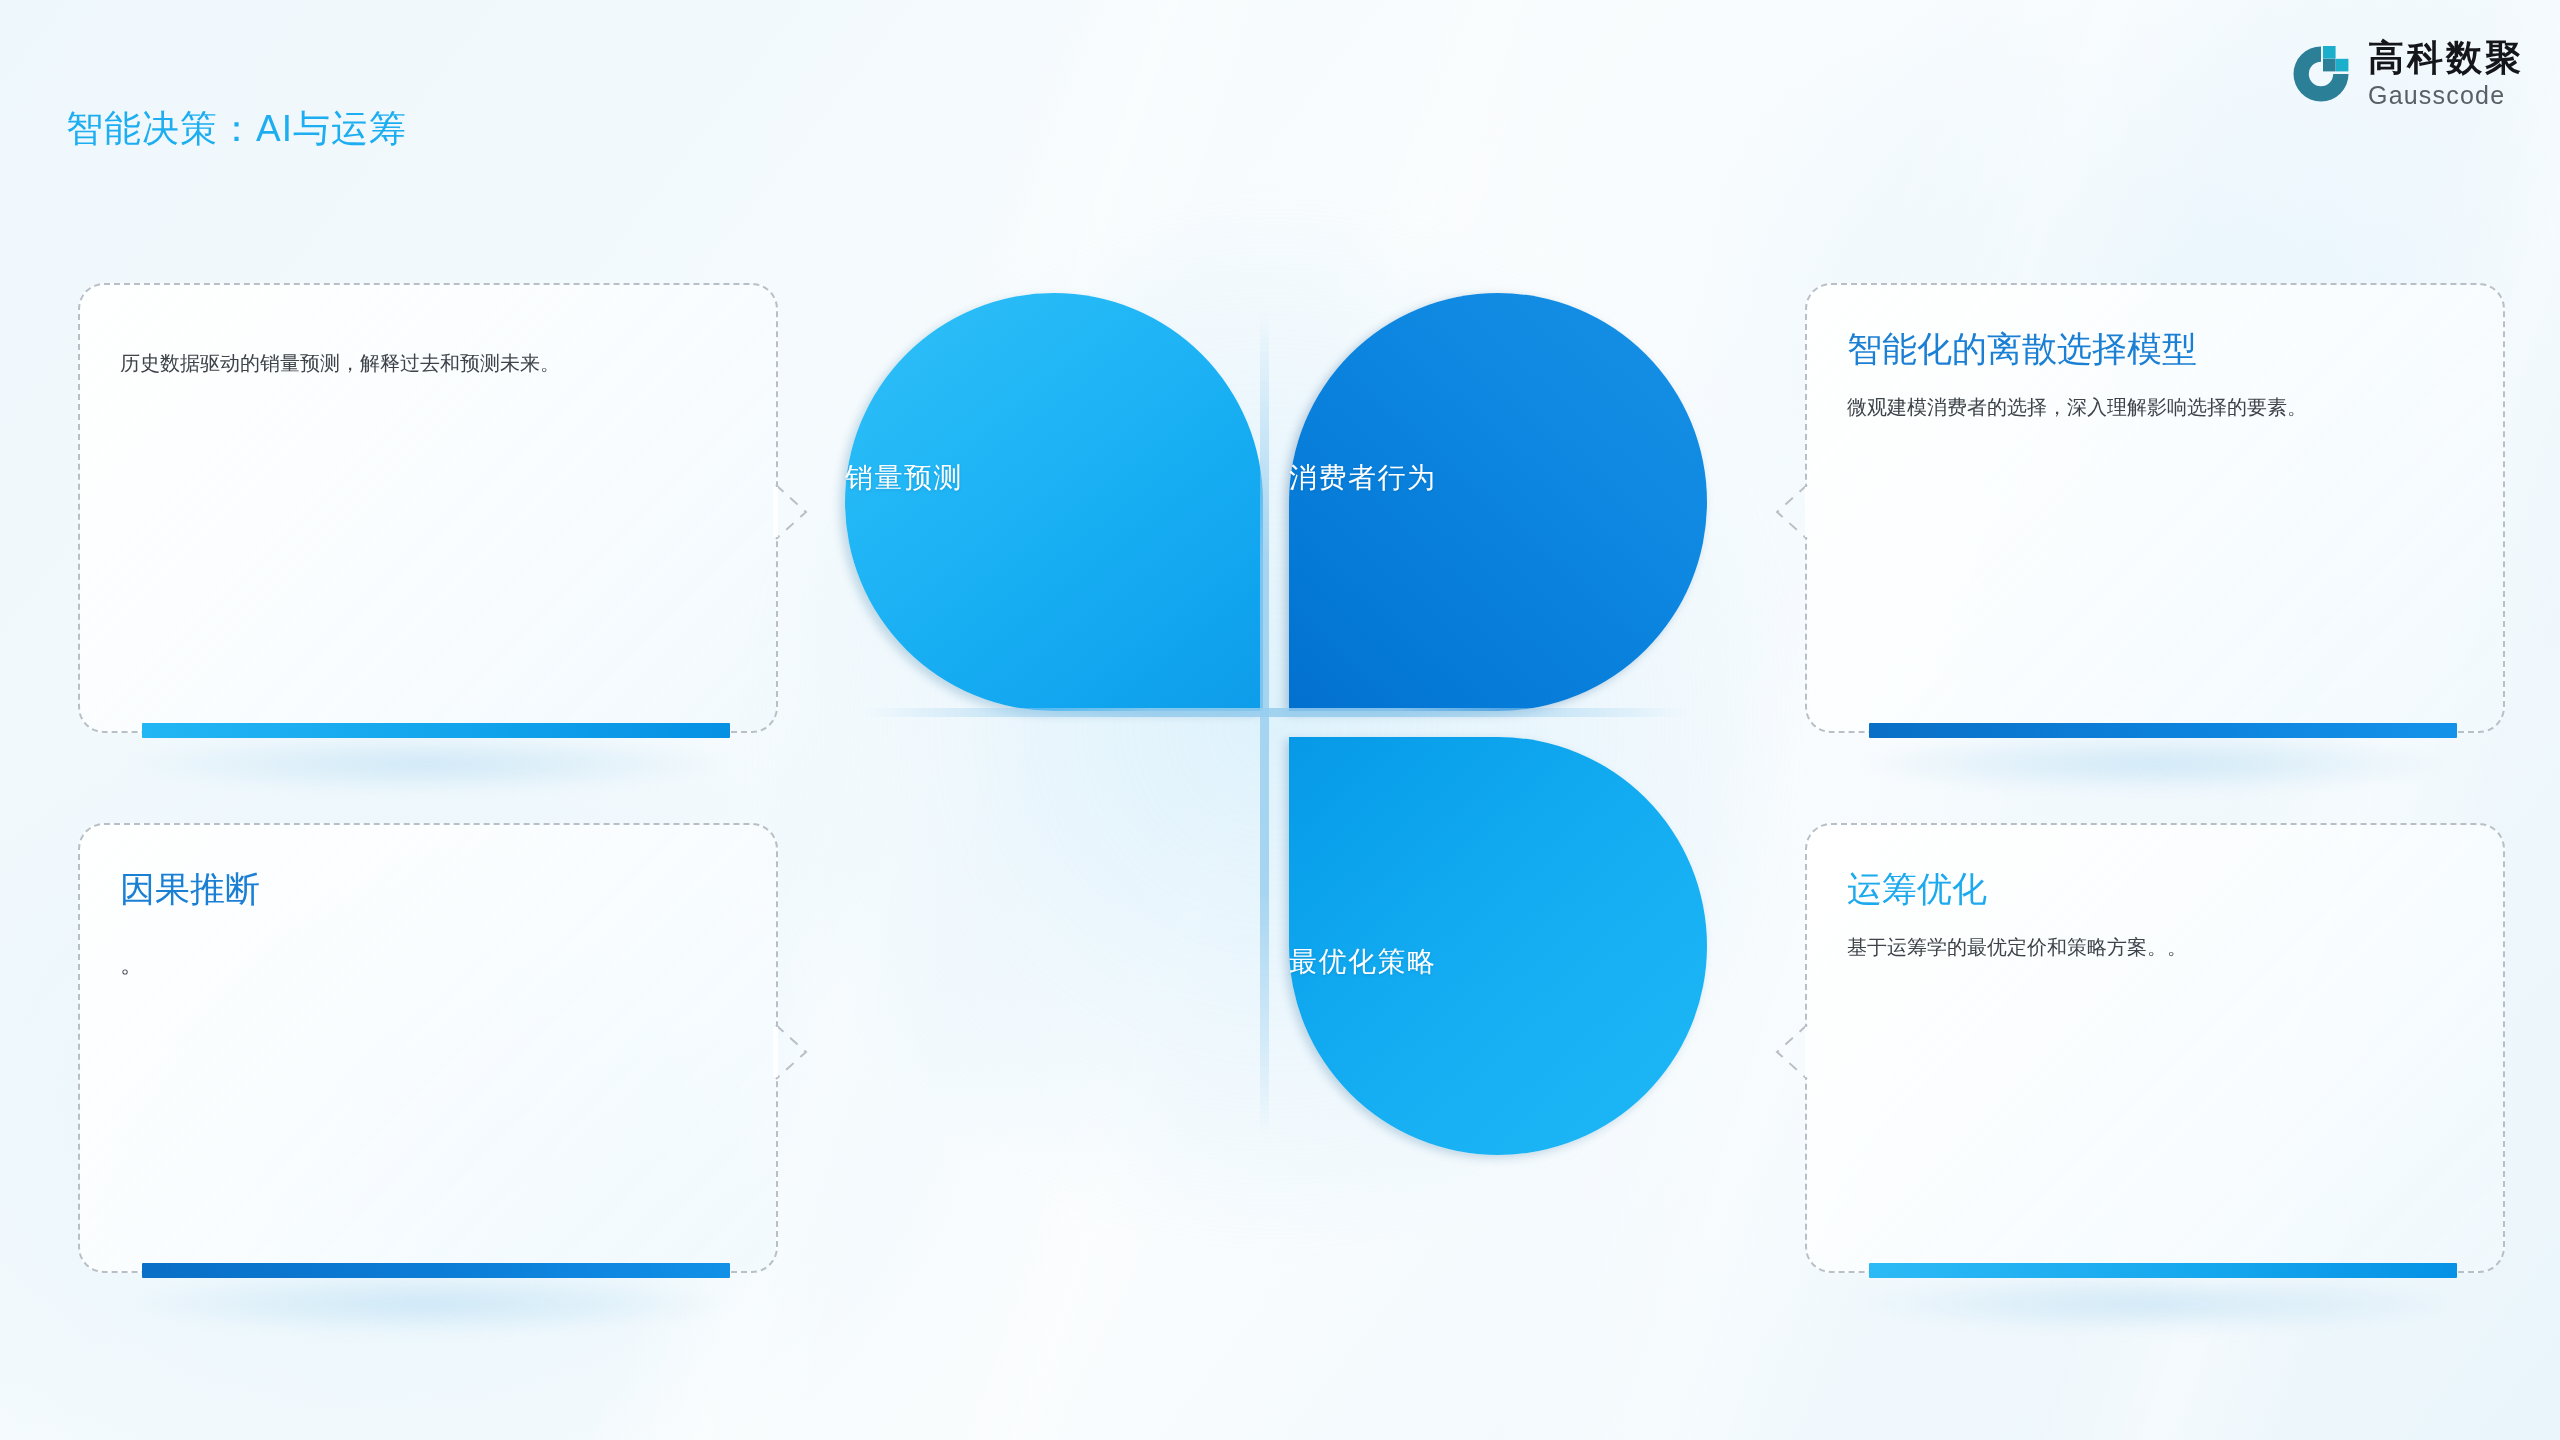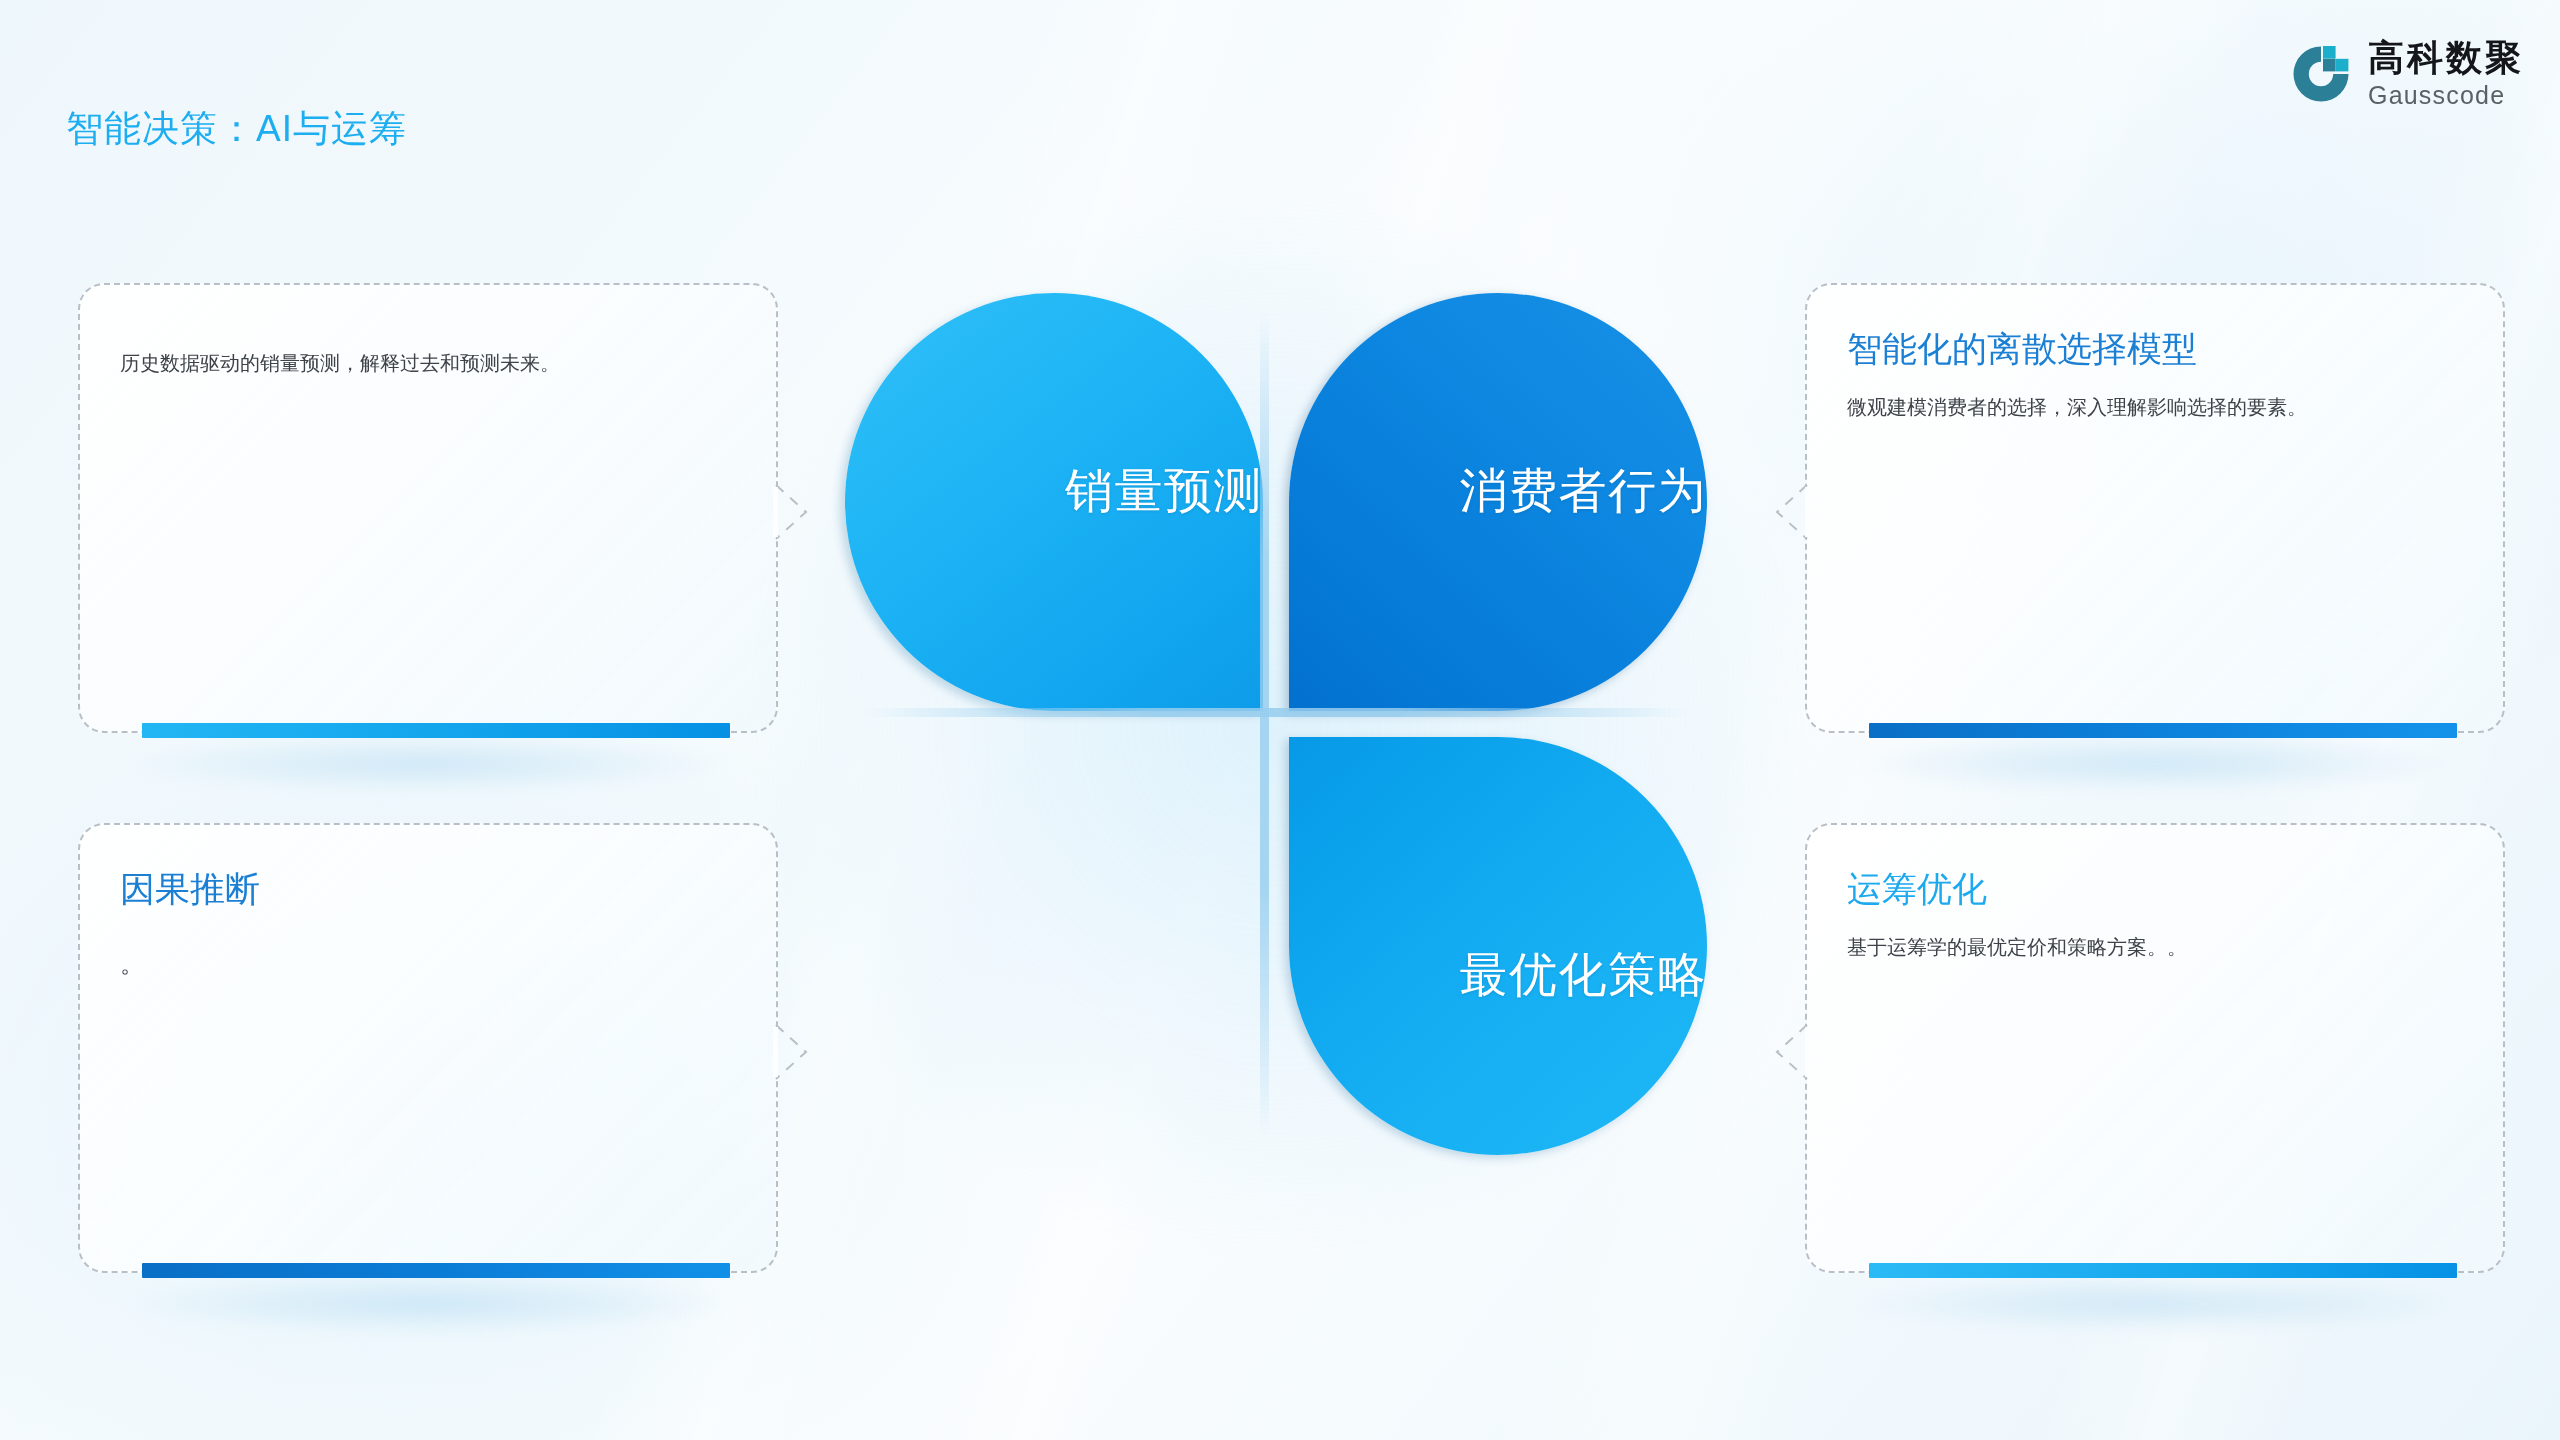--- a/index.html
+++ b/index.html
@@ -183,24 +183,24 @@
     background: radial-gradient(circle at 50% 50%, rgba(175,224,250,0.38) 0%, rgba(190,230,250,0.16) 46%, rgba(210,238,252,0) 68%);
     filter: blur(10px);
   }
   .petal {
     position: absolute;
     width: 418px;
     height: 418px;
   }
   .petal-label {
     position: absolute;
-    left: 0; right: 0;
-    text-align: right;
+    left: 0; right: 16px;
+    text-align: left;
     color: #ffffff;
-    font-size: 48px;
+    font-size: 28px;
     letter-spacing: 1.5px;
     white-space: nowrap;
     text-shadow: 0 1px 3px rgba(6,60,105,0.18);
   }
 
   
   .petal.p1 {
     left: 0; top: 0;
     border-radius: 50% 50% 0 50%;
     background: linear-gradient(142deg, #2FC0F8 0%, #1EB4F5 40%, #11A6EF 78%, #0E9CE9 100%);

